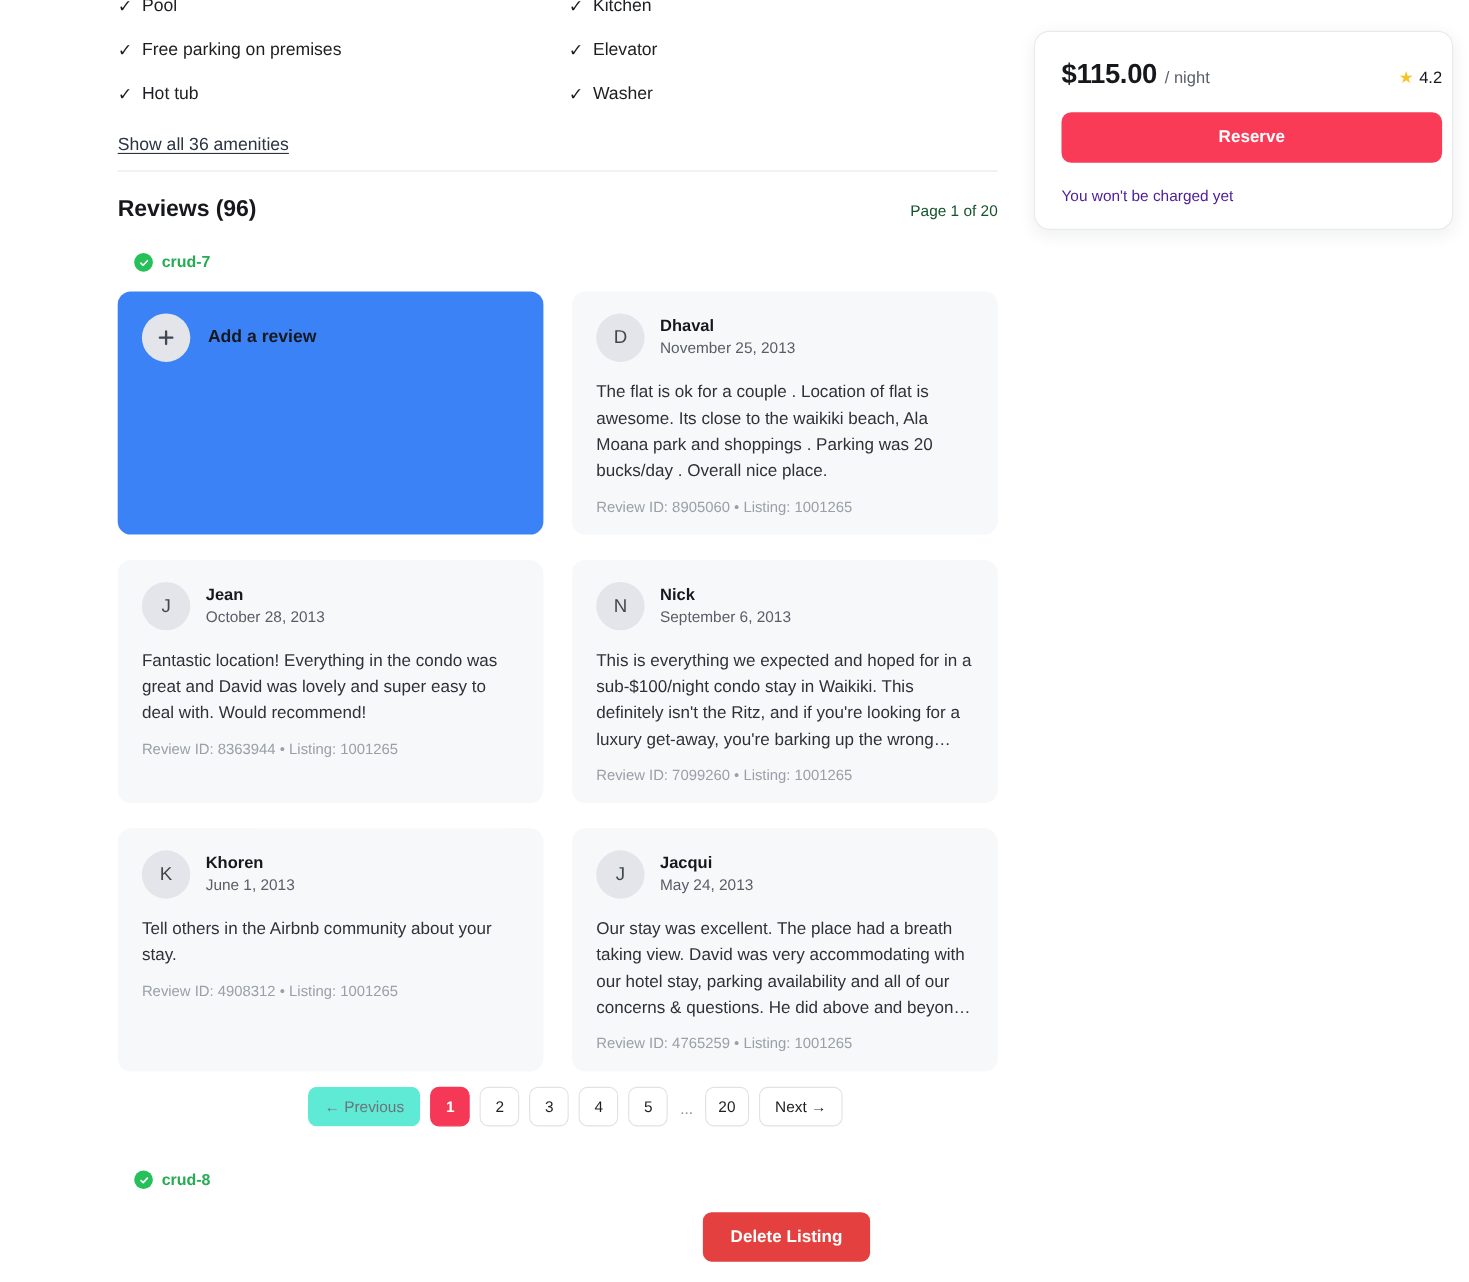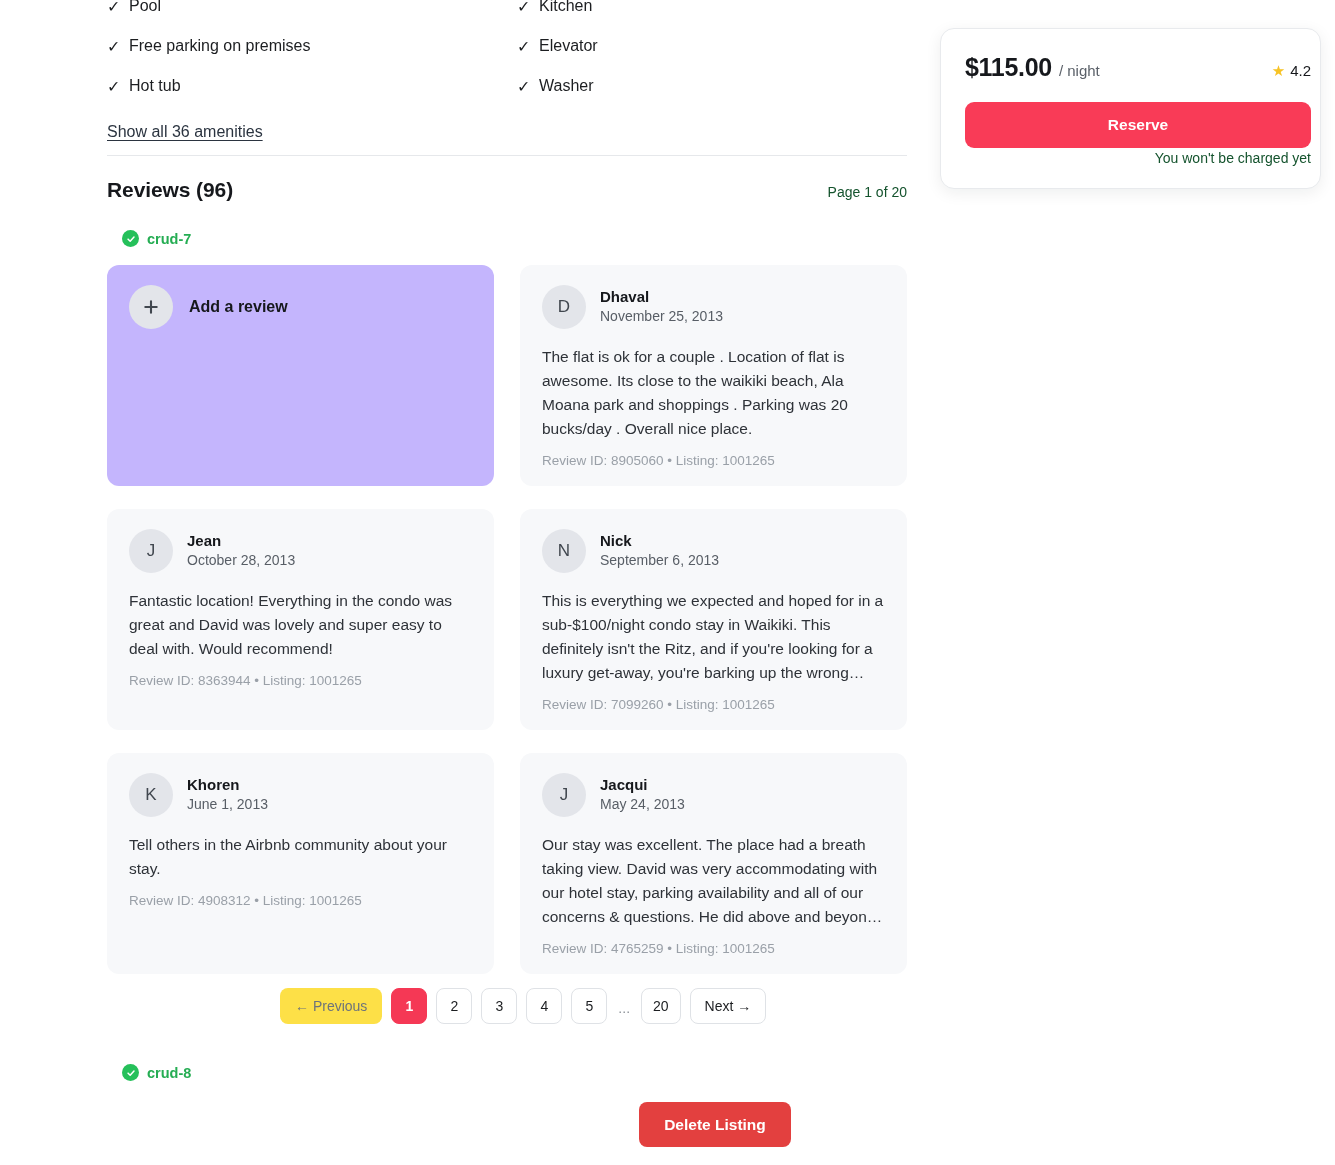--- a/index.html
+++ b/index.html
@@ -165,21 +165,21 @@
     flex: 0 0 auto;
   }
   .review-meta {
     font-size: 13.5px;
     color: #9aa0a8;
     margin-top: 12px;
   }
 
   
   .add-card {
-    background: #c4b5fd;
+    background: #3b82f6;
     border-radius: 12px;
     padding: 20px 22px;
     min-height: 217px;
   }
   .add-row {
     display: flex;
     align-items: center;
     gap: 16px;
   }
   .plus-circle {
@@ -212,21 +212,21 @@
     border-radius: 8px;
     border: 1px solid #dfe2e6;
     background: #ffffff;
     color: #1c1e21;
     font-size: 14px;
     font-family: "Liberation Sans", sans-serif;
     display: flex; align-items: center; justify-content: center;
     cursor: pointer;
   }
   .pg.prev {
-    background: #fde047;
+    background: #5eead4;
     border-color: transparent;
     color: #6d737b;
     padding: 0 14px;
     cursor: default;
   }
   .pg.active {
     background: #f53855;
     border-color: #f53855;
     color: #ffffff;
     font-weight: 700;
@@ -300,24 +300,24 @@
     background: #f93b57;
     border: none;
     border-radius: 9px;
     color: #ffffff;
     font-size: 15.5px;
     font-weight: 700;
     font-family: "Liberation Sans", sans-serif;
     cursor: pointer;
   }
   .charge-note {
-    margin-top: 2px;
-    text-align: right;
+    margin-top: 22px;
+    text-align: left;
     font-size: 14px;
-    color: #14532d;
+    color: #4c1d95;
   }
 </style>
 </head>
 <body>
 
 <div class="page">
 
   <div class="amenities">
     <div class="amen-grid">
       <div class="amen-item">

